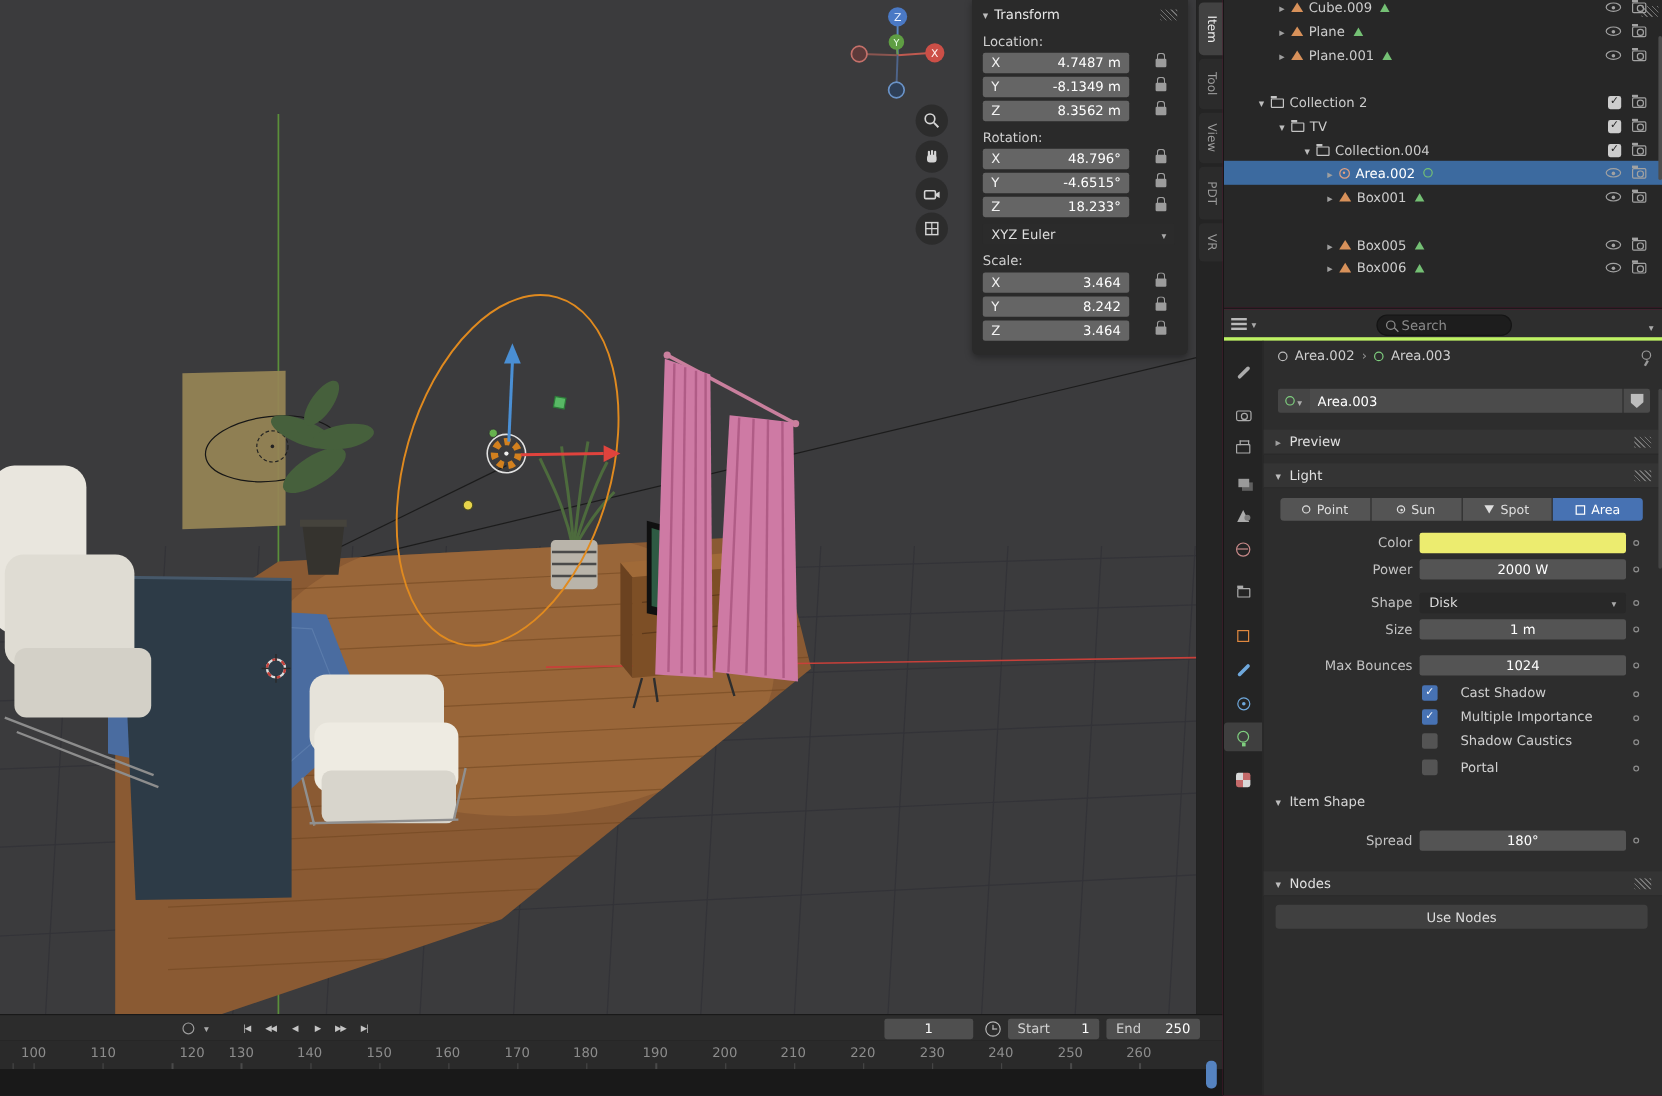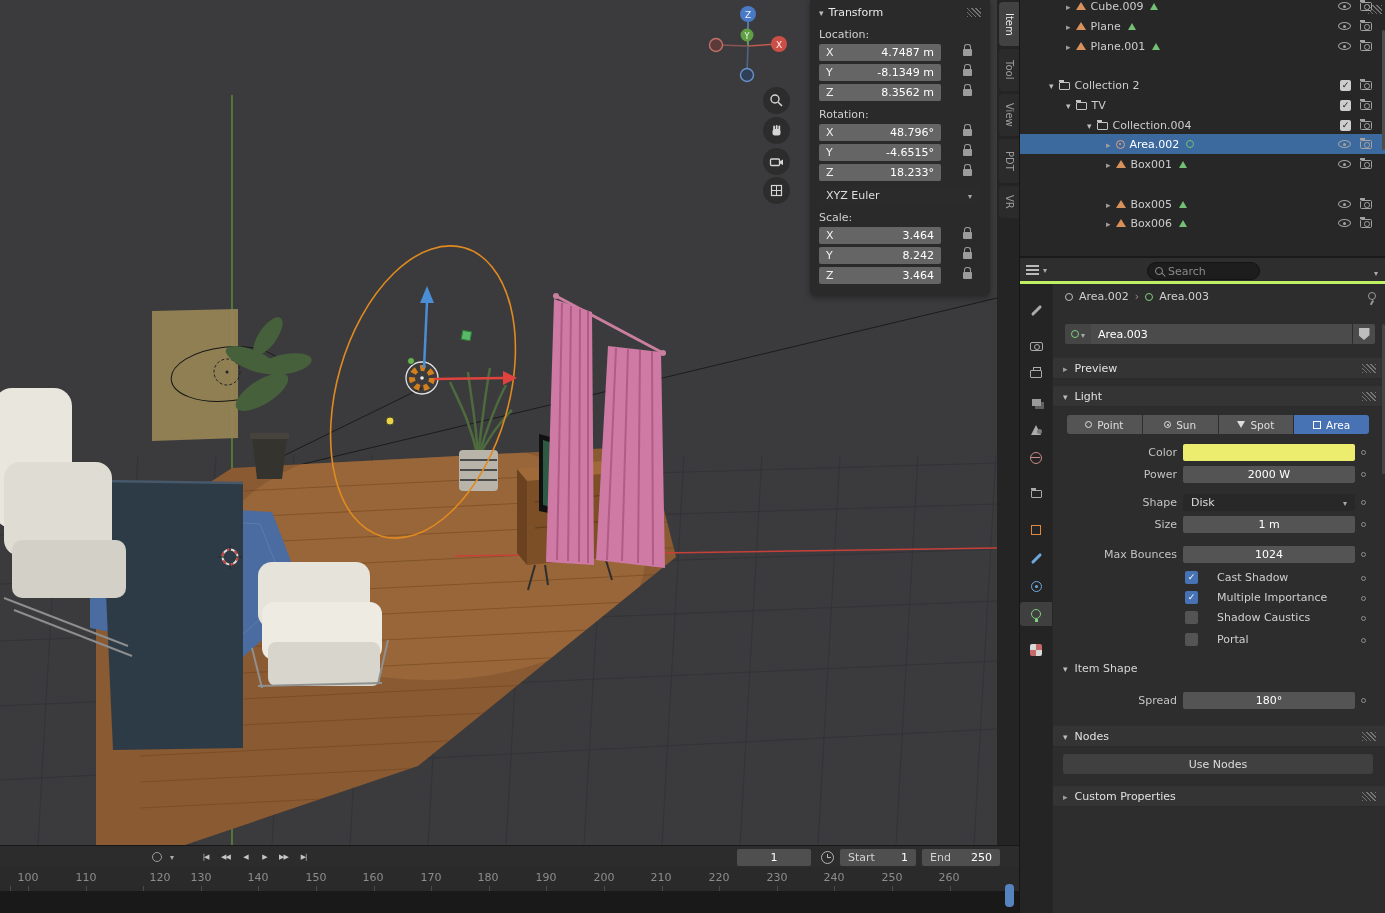--- a/index.html
+++ b/index.html
@@ -846,22 +846,17 @@
         <div class="psec" style="top:442px">
           <span class="chev-d"></span>
           <span>Nodes</span>
           <span class="grips"></span>
         </div>
         <div class="prow" style="top:470px">
           <span class="i-node" style="top:5px"></span>
           <span class="bigbtn">Use Nodes</span>
         </div>
 
-        <div class="psec" style="top:502px">
-          <span class="chev-r"></span>
-          <span>Custom Properties</span>
-          <span class="grips"></span>
-        </div>
         <div id="props-scroll"></div>
       </div>
     </div>
   </div>
 </div>
 
 </body></html>

